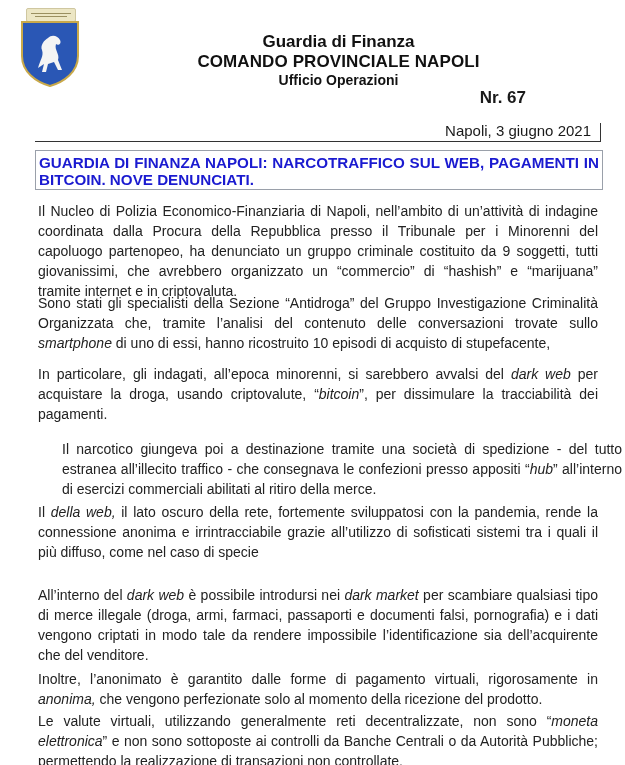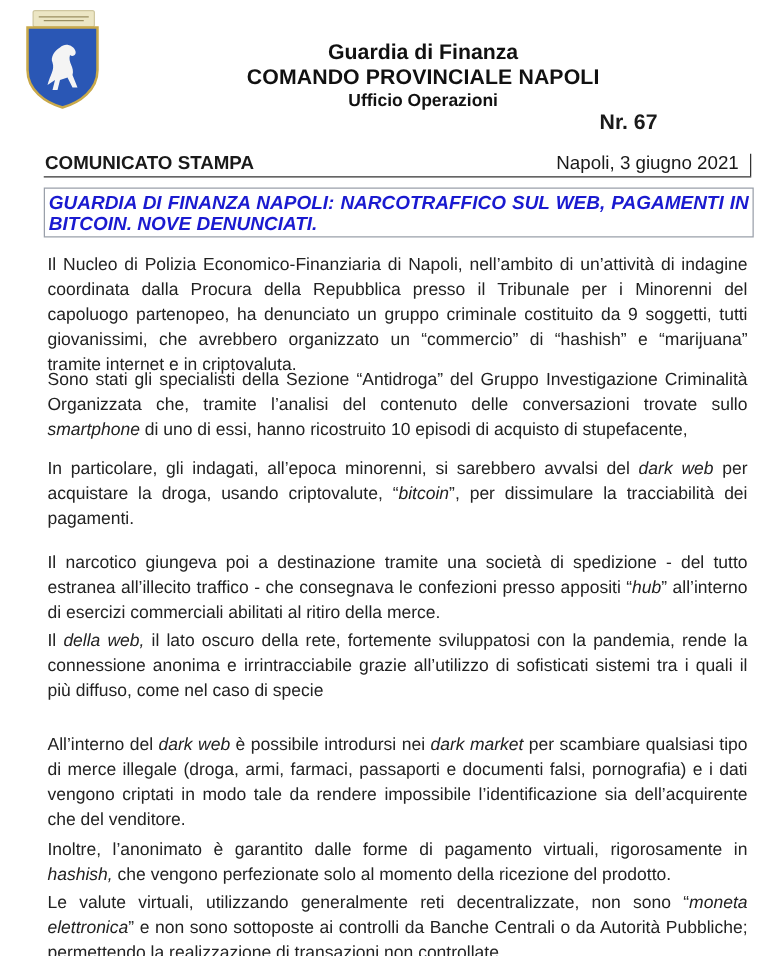--- a/index.html
+++ b/index.html
@@ -24,28 +24,28 @@
     .hdr3 { top: 72px; font-size: 14px; left: 26px; }
 
     .nr { position: absolute; right: 70px; top: 88px; font-weight: bold; font-size: 17px; }
 
     .cs-bar { position: absolute; left: 35px; top: 121px; width: 566px; height: 20px; border-bottom: 1px solid #333; }
     .cs-left { position: absolute; left: 1px; top: 1px; font-weight: bold; font-size: 15px; }
     .cs-right { position: absolute; right: 10px; top: 1px; font-weight: normal; font-size: 15px; padding-left: 16px; }
     .cs-rule { position: absolute; right: 0; top: 2px; width: 1px; height: 18px; background: #333; }
 
     .title-box { position: absolute; left: 35px; top: 150px; width: 566px; height: 38px; border: 1px solid #9aa0aa; }
-    .title-text { position: absolute; left: 3px; top: 3px; right: 3px; font-weight: bold; font-size: 15.2px; color: #1a1ad0; text-align: justify; text-align-last: left; line-height: 17px; font-style: italic; }
+    .title-text { position: absolute; left: 3px; top: 3px; right: 3px; font-weight: bold; font-size: 15.2px; color: #1a1ad0; text-align: justify; text-align-last: left; line-height: 17px; }
 
     .para { position: absolute; left: 38px; width: 560px; font-size: 14px; line-height: 20px; text-align: justify; color: #222; }
     .para i { font-style: italic; }
     .p1 { top: 201px; }
     .p2 { top: 293px; }
     .p3 { top: 364px; }
-    .p4 { top: 439px; }
+    .p4 { top: 439px; margin-left: 24px; }
     .p5 { top: 502px; }
     .p6 { top: 585px; }
     .p7 { top: 669px; }
     .p8 { top: 711px; }
   </style>
 </head>
 <body>
 
 <div class="page">
 
@@ -61,31 +61,30 @@
     </svg>
   </div>
 
   <div class="hdr hdr1">Guardia di Finanza</div>
   <div class="hdr hdr2">COMANDO PROVINCIALE NAPOLI</div>
   <div class="hdr hdr3">Ufficio Operazioni</div>
 
   <div class="nr">Nr. 67</div>
 
   <div class="cs-bar">
-    <span class="cs-left">COMUNICATO STAMPA</span>
     <span class="cs-right">Napoli, 3 giugno 2021</span>
     <div class="cs-rule"></div>
   </div>
 
   <div class="title-box">
     <div class="title-text">GUARDIA DI FINANZA NAPOLI: NARCOTRAFFICO SUL WEB, PAGAMENTI IN BITCOIN. NOVE DENUNCIATI.</div>
   </div>
 
   <div class="para p1"><span>Il Nucleo di Polizia Economico-Finanziaria di Napoli, nell’ambito di un’attività di indagine coordinata dalla Procura della Repubblica presso il Tribunale per i Minorenni del capoluogo partenopeo, ha denunciato un gruppo criminale costituito da 9 soggetti, tutti giovanissimi, che avrebbero organizzato un “commercio” di “hashish” e “marijuana” tramite internet e in criptovaluta.</span></div>
   <div class="para p2"><span>Sono stati gli specialisti della Sezione “Antidroga” del Gruppo Investigazione Criminalità Organizzata che, tramite l’analisi del contenuto delle conversazioni trovate sullo </span><i>smartphone</i><span> di uno di essi, hanno ricostruito 10 episodi di acquisto di stupefacente,</span></div>
   <div class="para p3"><span>In particolare, gli indagati, all’epoca minorenni, si sarebbero avvalsi del </span><i>dark web</i><span> per acquistare la droga, usando criptovalute, “</span><i>bitcoin</i><span>”, per dissimulare la tracciabilità dei pagamenti.</span></div>
   <div class="para p4"><span>Il narcotico giungeva poi a destinazione tramite una società di spedizione - del tutto estranea all’illecito traffico - che consegnava le confezioni presso appositi “</span><i>hub</i><span>” all’interno di esercizi commerciali abilitati al ritiro della merce.</span></div>
   <div class="para p5"><span>Il </span><i>della web,</i><span> il lato oscuro della rete, fortemente sviluppatosi con la pandemia, rende la connessione anonima e irrintracciabile grazie all’utilizzo di sofisticati sistemi tra i quali il più diffuso, come nel caso di specie</span></div>
   <div class="para p6"><span>All’interno del </span><i>dark web</i><span> è possibile introdursi nei </span><i>dark market</i><span> per scambiare qualsiasi tipo di merce illegale (droga, armi, farmaci, passaporti e documenti falsi, pornografia) e i dati vengono criptati in modo tale da rendere impossibile l’identificazione sia dell’acquirente che del venditore.</span></div>
-  <div class="para p7"><span>Inoltre, l’anonimato è garantito dalle forme di pagamento virtuali, rigorosamente in </span><i>hashish,</i><span> che vengono perfezionate solo al momento della ricezione del prodotto.</span></div>
+  <div class="para p7"><span>Inoltre, l’anonimato è garantito dalle forme di pagamento virtuali, rigorosamente in </span><i>anonima,</i><span> che vengono perfezionate solo al momento della ricezione del prodotto.</span></div>
   <div class="para p8"><span>Le valute virtuali, utilizzando generalmente reti decentralizzate, non sono “</span><i>moneta elettronica</i><span>” e non sono sottoposte ai controlli da Banche Centrali o da Autorità Pubbliche; permettendo la realizzazione di transazioni non controllate.</span></div>
 
 </div>
 
 </body></html>

